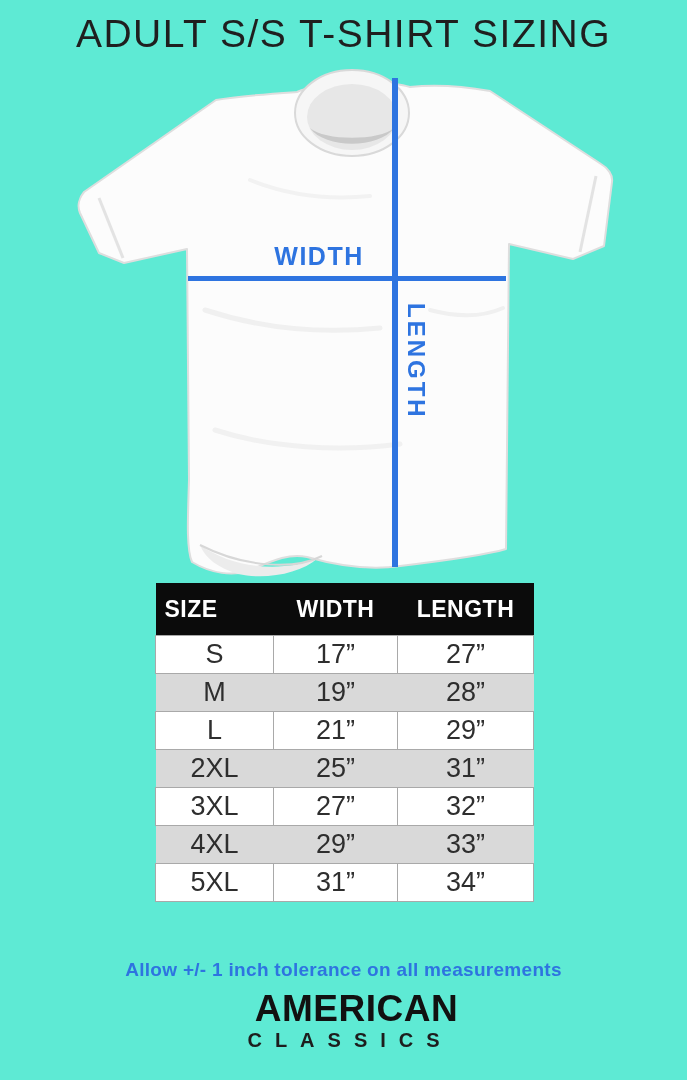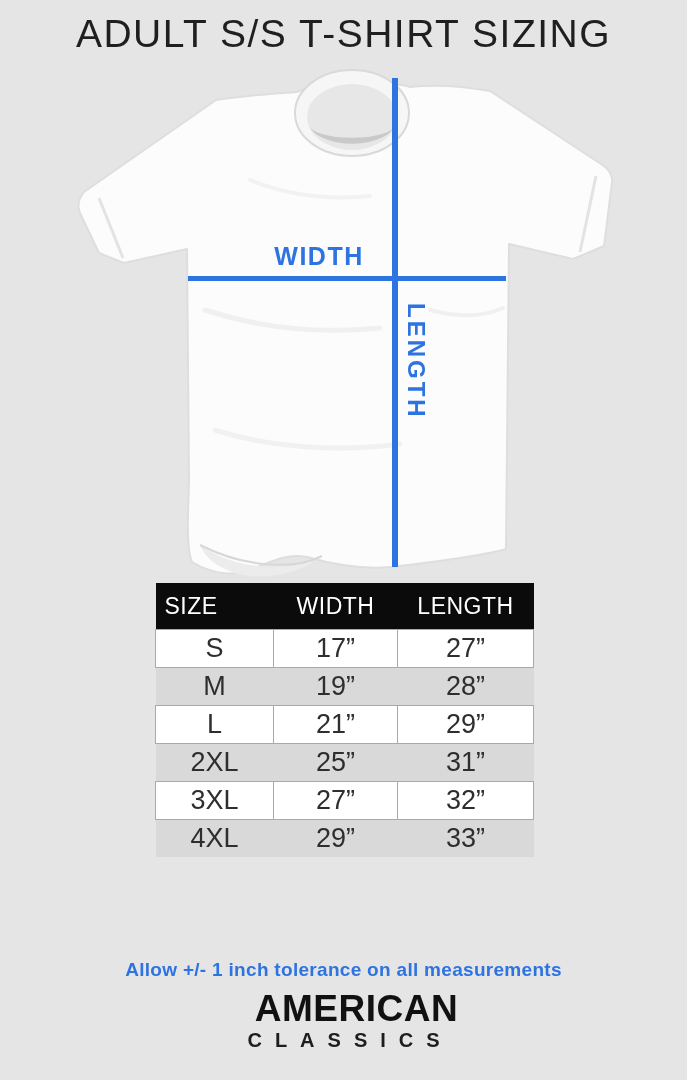--- a/index.html
+++ b/index.html
@@ -1,18 +1,18 @@
 <!DOCTYPE html>
 <html style="--accent: #2e74e0; --header-bg: #0b0b0b; --row-alt: #d9d9d9; --table-border: #a9a9a9;"><head>
 <meta charset="utf-8">
 <style>
   html,body{margin:0;padding:0;background:#ffffff;}
   #page{
     position:relative;width:687px;height:1080px;margin:0 auto;
-    background:#e5e5e5;overflow:hidden;
+    background:#5eead4;overflow:hidden;
     font-family:"Liberation Sans",sans-serif;
   }
   
   .page-title{
     position:absolute;top:12px;left:0;right:0;
     text-align:center;font-size:39px;font-weight:300;
     letter-spacing:1.5px;color:#1f1f1f;white-space:nowrap;
   }
   
   .figure{position:absolute;left:0;top:0;width:687px;height:600px;}
@@ -29,22 +29,22 @@
   
   .size-table{
     position:absolute;left:155px;top:583px;width:378px;
     border-collapse:collapse;table-layout:fixed;
   }
   .size-table col.c1{width:118px;}
   .size-table col.c2{width:124px;}
   .size-table col.c3{width:136px;}
   .size-table th{
     background:var(--header-bg);color:#ffffff;
-    font-size:23px;font-weight:400;letter-spacing:0.5px;
-    height:46px;padding:0;text-align:center;
+    font-size:23px;font-weight:700;letter-spacing:0.5px;
+    height:36px;padding:8px;text-align:center;
   }
   .size-table th:first-child{text-align:left;padding-left:9px;}
   .size-table td{
     height:37px;padding:0;text-align:center;
     font-size:27px;font-weight:300;color:#2e2e2e;
   }
   .size-table tbody tr:nth-child(odd) td{
     background:#ffffff;border:1px solid var(--table-border);
   }
   .size-table tbody tr:nth-child(even) td{
@@ -157,20 +157,25 @@
         <tr>
           <td>3XL</td>
           <td>27”</td>
           <td>32”</td>
         </tr>
         <tr>
           <td>4XL</td>
           <td>29”</td>
           <td>33”</td>
         </tr>
+        <tr>
+          <td>5XL</td>
+          <td>31”</td>
+          <td>34”</td>
+        </tr>
       </tbody>
   </table>
 
   <div class="tolerance-note">Allow +/- 1 inch tolerance on all measurements</div>
 
   <div class="brand">
     <div class="brand-primary">AMERICAN</div>
     <div class="brand-secondary">CLASSICS</div>
   </div>
 

